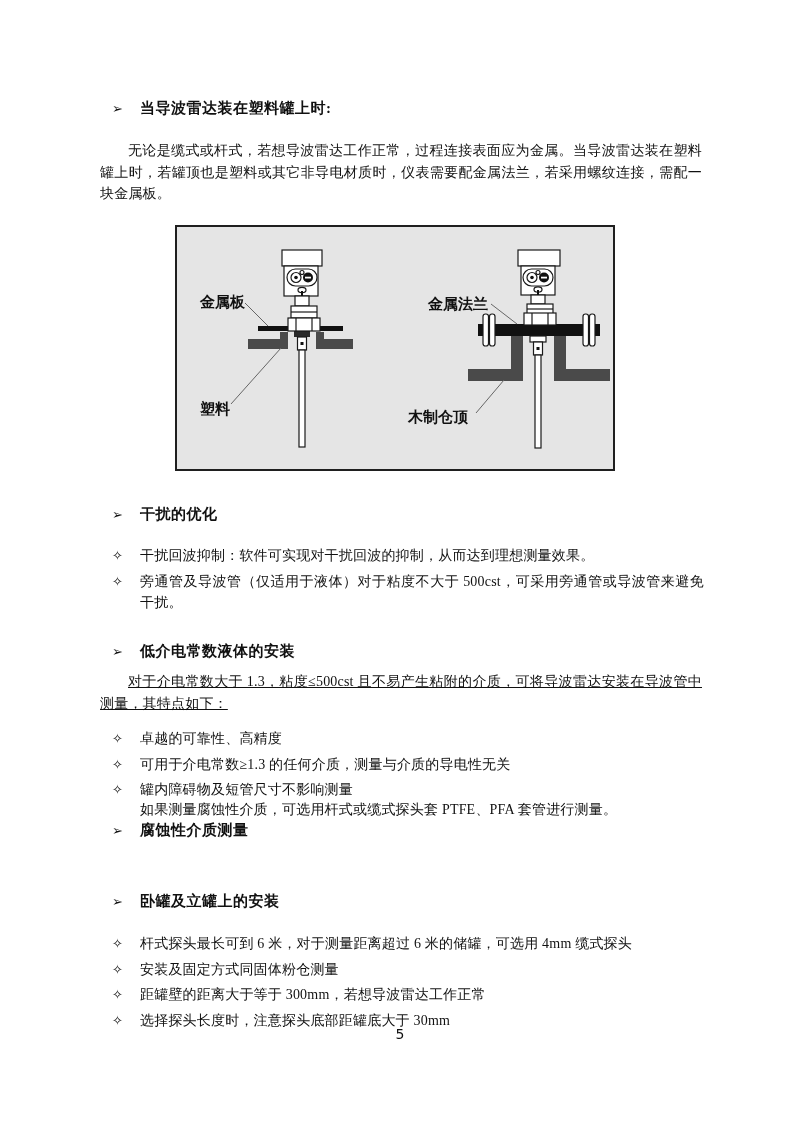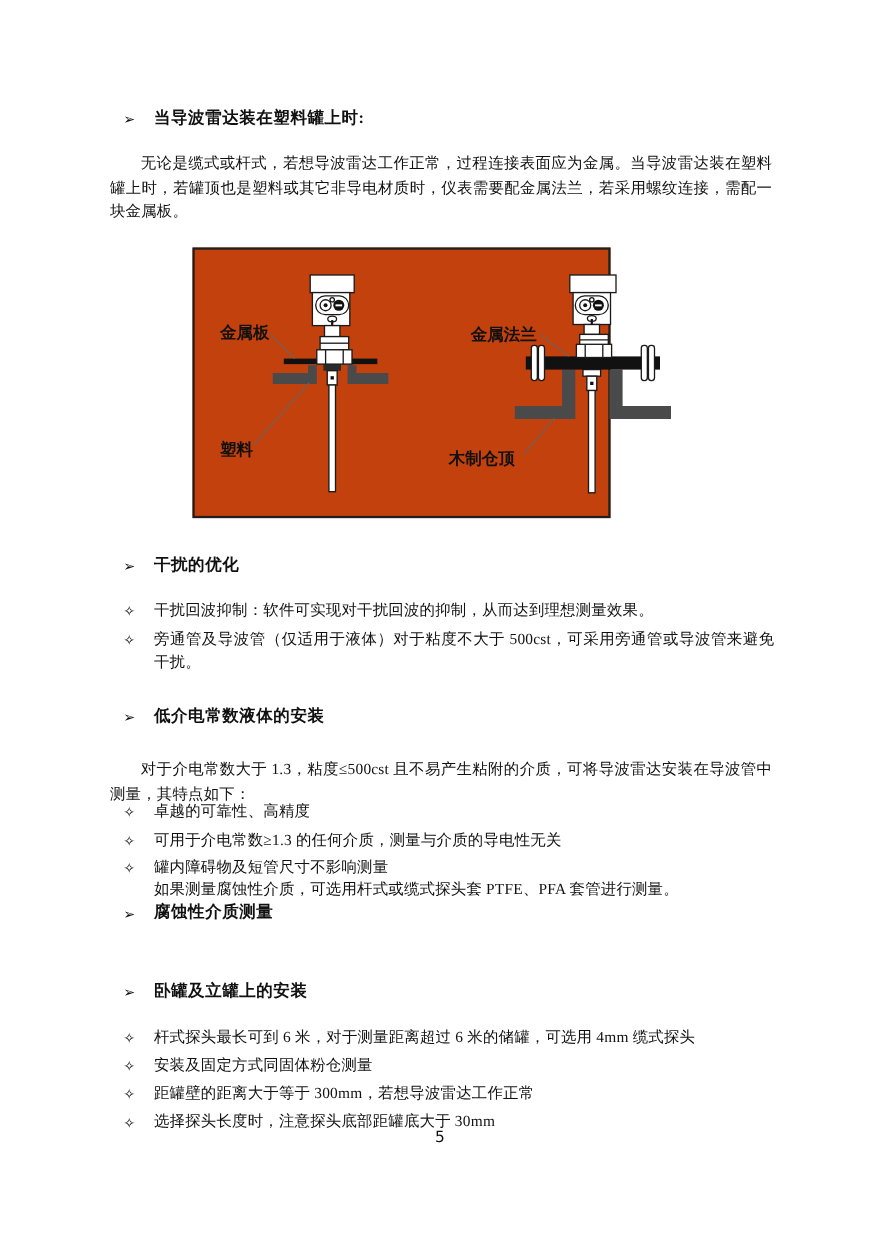--- a/index.html
+++ b/index.html
@@ -9,39 +9,39 @@
   }
   .abs{position:absolute;}
   .heading{left:100px;width:604px;font-size:15px;font-weight:bold;line-height:19px;}
   .heading .marker{position:absolute;left:12px;top:0;font-weight:normal;font-size:13px;}
   .heading .htext{display:block;margin-left:40px;letter-spacing:0.5px;}
   .para{left:100px;width:602px;font-size:14px;line-height:21.5px;text-align:justify;letter-spacing:0.2px;}
   .para.indent{text-indent:28px;}
   .blist{left:100px;width:604px;list-style:none;margin:0;padding:0;font-size:14px;}
   .blist li{position:relative;padding-left:40px;margin-bottom:4px;line-height:21.5px;text-align:justify;letter-spacing:0.2px;}
   .blist li .marker{position:absolute;left:12px;top:0;font-size:13px;}
-  .figurebox{left:175px;top:225px;width:380px;height:246px;border:2px solid #1f1f1f;box-sizing:border-box;background:#c2410c;}
+  .figurebox{left:175px;top:225px;width:440px;height:246px;border:2px solid #1f1f1f;box-sizing:border-box;background:#e5e5e5;}
   .figurebox svg{display:block;}
   .pageno{left:0;top:1026px;width:800px;text-align:center;font-size:14px;font-family:"DejaVu Sans","Liberation Sans",sans-serif;}
   svg text{font-family:"Liberation Serif","DejaVu Serif",serif;font-size:15px;font-weight:600;fill:#111;}
   .ln{stroke:#1a1a1a;stroke-width:1.2;fill:none;}
   .fillw{fill:#ffffff;stroke:#1a1a1a;stroke-width:1.2;}
   .leader{stroke:#666;stroke-width:1;}
 </style>
 </head>
 <body>
 
 <div class="page">
 
   <div class="abs heading" style="top:99px;">
     <span class="marker">➢</span>
     <span class="htext">当导波雷达装在塑料罐上时:</span>
   </div>
 
-  <div class="abs para indent" style="top:140px;font-family:Liberation Mono, monospace;">无论是缆式或杆式，若想导波雷达工作正常，过程连接表面应为金属。当导波雷达装在塑料罐上时，若罐顶也是塑料或其它非导电材质时，仪表需要配金属法兰，若采用螺纹连接，需配一块金属板。</div>
+  <div class="abs para indent" style="top:140px;">无论是缆式或杆式，若想导波雷达工作正常，过程连接表面应为金属。当导波雷达装在塑料罐上时，若罐顶也是塑料或其它非导电材质时，仪表需要配金属法兰，若采用螺纹连接，需配一块金属板。</div>
 
   <div class="abs figurebox">
     <svg width="456" height="242" viewBox="0 0 456 242">
 
       <g>
 
         <polygon points="71,112 103,112 103,105 111,105 111,122 71,122" fill="#4a4a4a"></polygon>
         <polygon points="139,105 147,105 147,112 176,112 176,122 139,122" fill="#4a4a4a"></polygon>
 
         <rect x="81" y="99" width="85" height="5" fill="#111"></rect>
@@ -129,21 +129,21 @@
     <li>
       <span class="marker">✧</span>
       <span>旁通管及导波管（仅适用于液体）对于粘度不大于 500cst，可采用旁通管或导波管来避免干扰。</span>
     </li>
   </ul>
 
   <div class="abs heading" style="top:642px;">
     <span class="marker">➢</span>
     <span class="htext">低介电常数液体的安装</span>
   </div>
-  <div class="abs para indent" style="top:690px;">对于介电常数大于 1.3，粘度≤500cst 且不易产生粘附的介质，可将导波雷达安装在导波管中测量，其特点如下：</div>
+  <div class="abs para indent" style="top:671px;text-decoration:underline;">对于介电常数大于 1.3，粘度≤500cst 且不易产生粘附的介质，可将导波雷达安装在导波管中测量，其特点如下：</div>
   <ul class="abs blist" style="top:728px;">
     <li>
       <span class="marker">✧</span>
       <span>卓越的可靠性、高精度</span>
     </li>
     <li>
       <span class="marker">✧</span>
       <span>可用于介电常数≥1.3 的任何介质，测量与介质的导电性无关</span>
     </li>
     <li>

